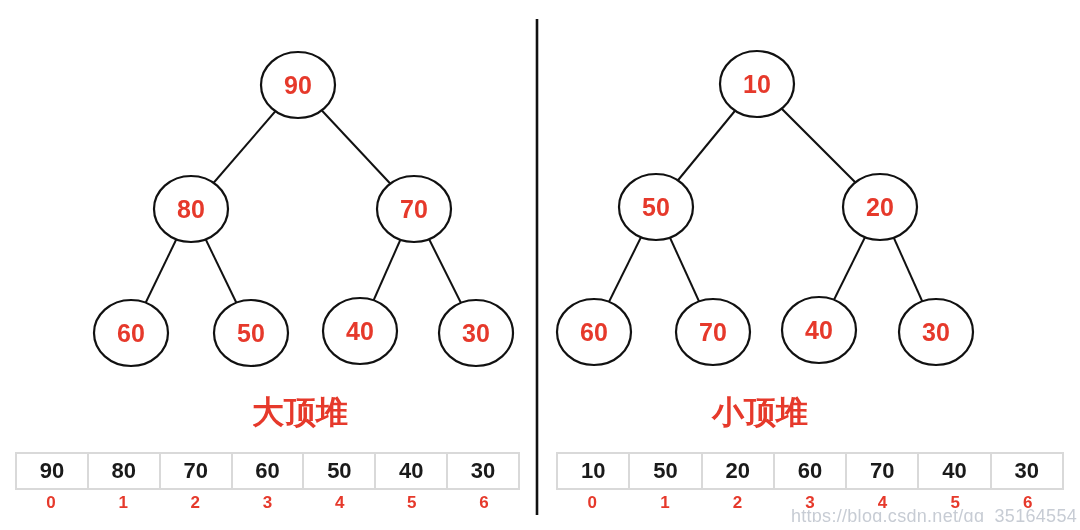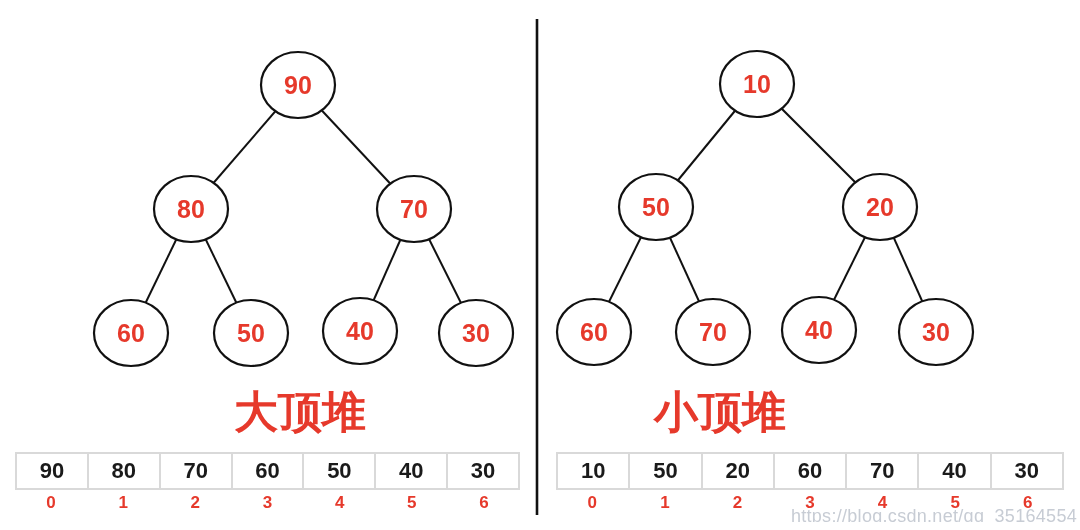--- a/index.html
+++ b/index.html
@@ -24,21 +24,21 @@
     fill:var(--accent);
     font-family:"Liberation Sans","DejaVu Sans",sans-serif;
     font-size:25px;font-weight:bold;
     text-anchor:middle;
   }
   .panel-divider{stroke:var(--line);stroke-width:2.6;}
   .heap-title{
     position:absolute;
     transform:translateX(-50%);
     color:var(--accent);
-    font-size:44px;font-weight:bold;
+    font-size:32px;font-weight:bold;
     line-height:40px;white-space:nowrap;
   }
   .array-row{
     position:absolute;
     display:flex;
     height:38px;
     background:#ffffff;
   }
   .array-cell{
     flex:1 1 0;
@@ -146,21 +146,21 @@
       <g>
         <ellipse class="node-circle" cx="936" cy="332" rx="37" ry="33"></ellipse>
         <text class="node-value" x="936" y="341">30</text>
       </g>
     </g>
 
     <line class="panel-divider" x1="537" y1="19" x2="537" y2="515"></line>
   </svg>
 
   <div class="heap-title" style="left:300px;top:392px;">大顶堆</div>
-  <div class="heap-title" style="left:720px;top:392px;">小顶堆</div>
+  <div class="heap-title" style="left:760px;top:392px;">小顶堆</div>
 
   <div class="array-row" style="left:15px;top:452px;width:505px;">
     <div class="array-cell">90</div>
     <div class="array-cell">80</div>
     <div class="array-cell">70</div>
     <div class="array-cell">60</div>
     <div class="array-cell">50</div>
     <div class="array-cell">40</div>
     <div class="array-cell">30</div>
   </div>

